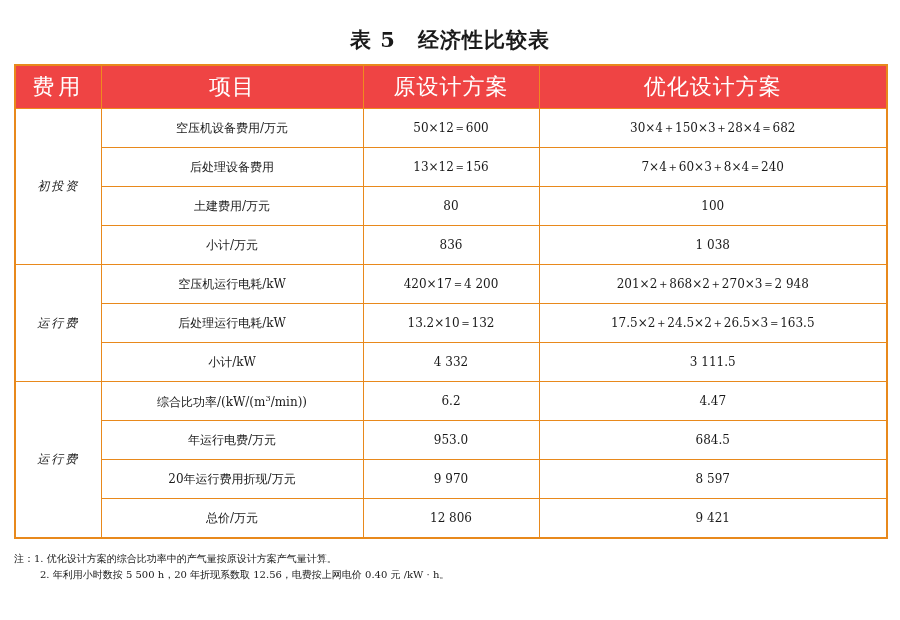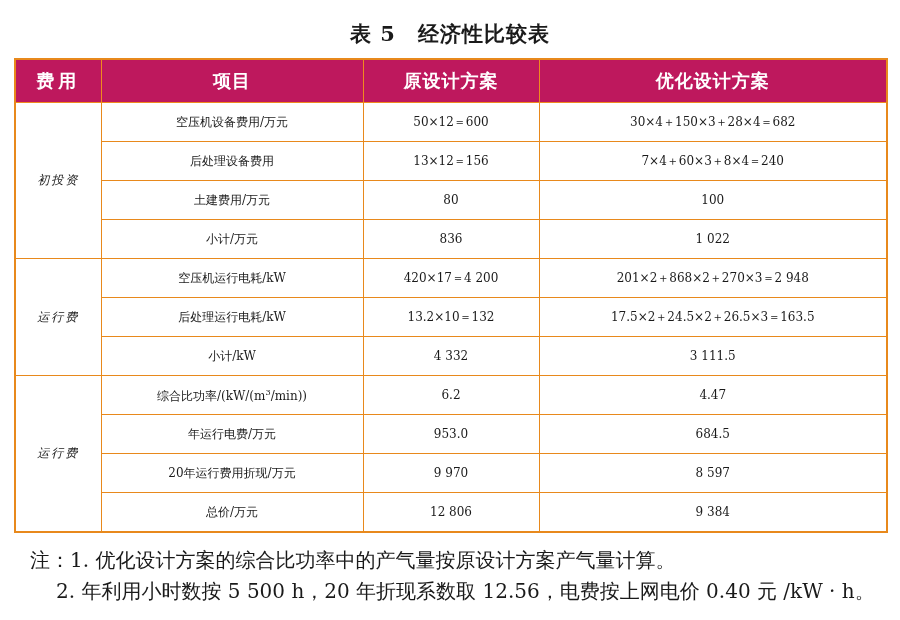--- a/index.html
+++ b/index.html
@@ -12,21 +12,21 @@
     background: #ffffff;
     font-family: "Liberation Serif", "DejaVu Serif", serif;
     color: #1a1a1a;
     overflow: hidden;
   }
   .page {
     width: 900px;
     height: 512px;
     position: relative;
     box-sizing: border-box;
-    padding: 16px 14px 0 14px;
+    padding: 22px 14px 0 14px;
   }
   .table-title {
     text-align: center;
     font-size: 21px;
     font-weight: bold;
     letter-spacing: 1px;
     margin: 4px 0 10px 0;
     font-family: "DejaVu Serif", "Liberation Serif", serif;
   }
   table.econ {
@@ -44,24 +44,24 @@
     border: 1px solid #e8891c;
     text-align: center;
     vertical-align: middle;
     font-size: 12px;
     padding: 0;
     height: 38px;
     line-height: 1.25;
     font-family: "DejaVu Serif", "Liberation Serif", serif;
   }
   table.econ thead th {
-    background: #be185d;
+    background: #ef4444;
     color: #ffffff;
-    font-weight: bold;
-    font-size: 18px;
+    font-weight: normal;
+    font-size: 22px;
     height: 42px;
     letter-spacing: 1px;
     border-color: #ef8a1f;
   }
   table.econ thead th.head-fee {
     letter-spacing: 4px;
   }
   
   table.econ {
     border: 2px solid #e8891c;
@@ -69,22 +69,22 @@
   td.group {
     font-size: 17px;
     letter-spacing: 2px;
     line-height: 1.5;
     font-style: italic;
   }
   td.item {
     text-align: center;
   }
   .notes {
-    margin: 12px 0 0 16px;
-    font-size: 20px;
+    margin: 12px 0 0 0;
+    font-size: 10px;
     line-height: 1.55;
     font-family: "DejaVu Serif", "Liberation Serif", serif;
   }
   .notes div {
     white-space: nowrap;
   }
   .note2 {
     padding-left: 26px;
   }
   sup {
@@ -128,21 +128,21 @@
         <td>7×4＋60×3＋8×4＝240</td>
       </tr>
       <tr>
         <td class="item">土建费用/万元</td>
         <td>80</td>
         <td>100</td>
       </tr>
       <tr>
         <td class="item">小计/万元</td>
         <td>836</td>
-        <td>1 022</td>
+        <td>1 038</td>
       </tr>
 
       <tr>
         <td class="group" rowspan="3">运行费</td>
         <td class="item">空压机运行电耗/kW</td>
         <td>420×17＝4 200</td>
         <td>201×2＋868×2＋270×3＝2 948</td>
       </tr>
       <tr>
         <td class="item">后处理运行电耗/kW</td>
@@ -167,21 +167,21 @@
         <td>684.5</td>
       </tr>
       <tr>
         <td class="item">20年运行费用折现/万元</td>
         <td>9 970</td>
         <td>8 597</td>
       </tr>
       <tr>
         <td class="item">总价/万元</td>
         <td>12 806</td>
-        <td>9 384</td>
+        <td>9 421</td>
       </tr>
     </tbody>
   </table>
 
   <div class="notes">
     <div>注：1. 优化设计方案的综合比功率中的产气量按原设计方案产气量计算。</div>
     <div class="note2">2. 年利用小时数按 5 500 h，20 年折现系数取 12.56，电费按上网电价 0.40 元 /kW · h。</div>
   </div>
 
 </div>

